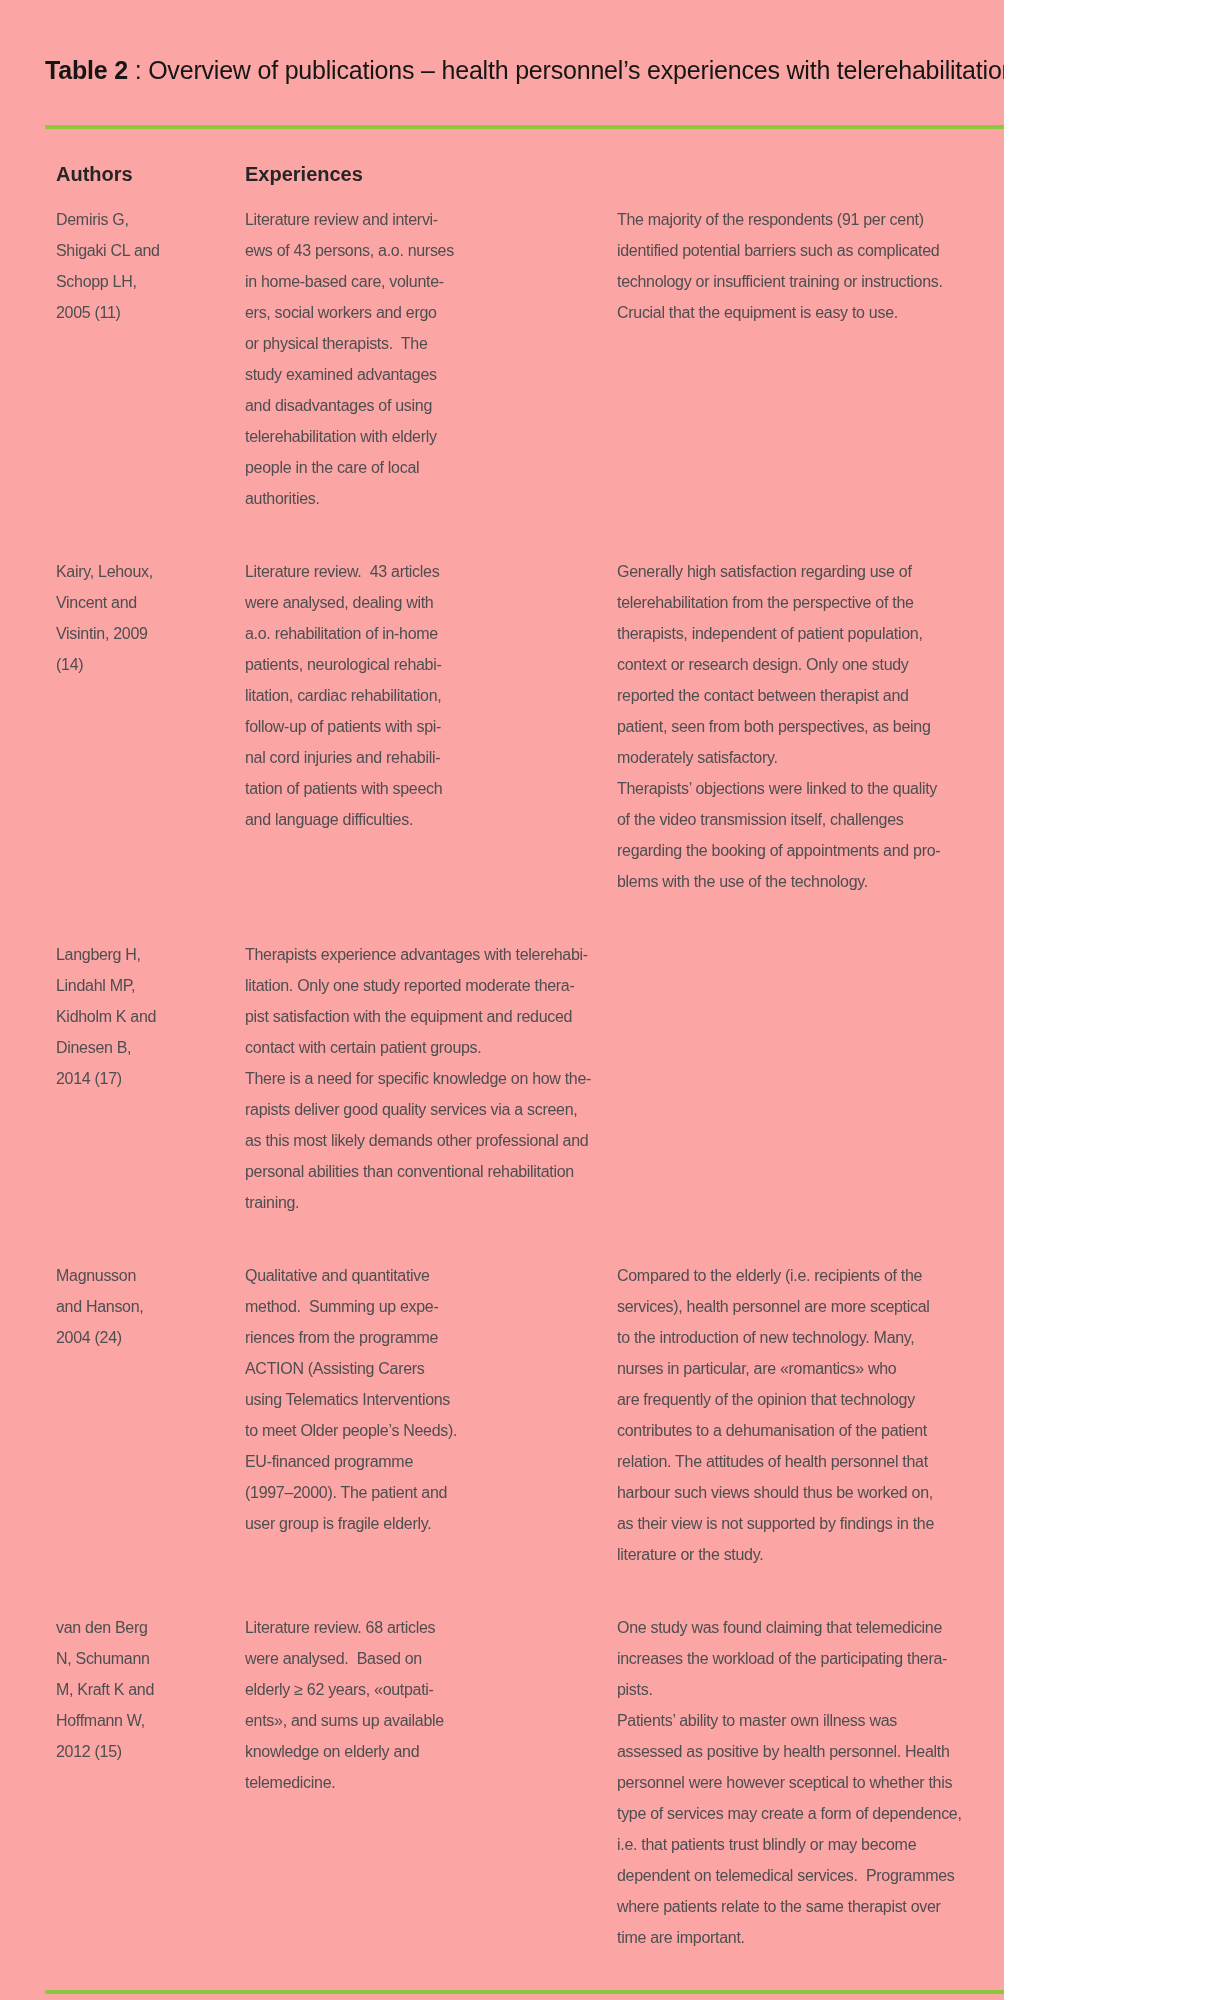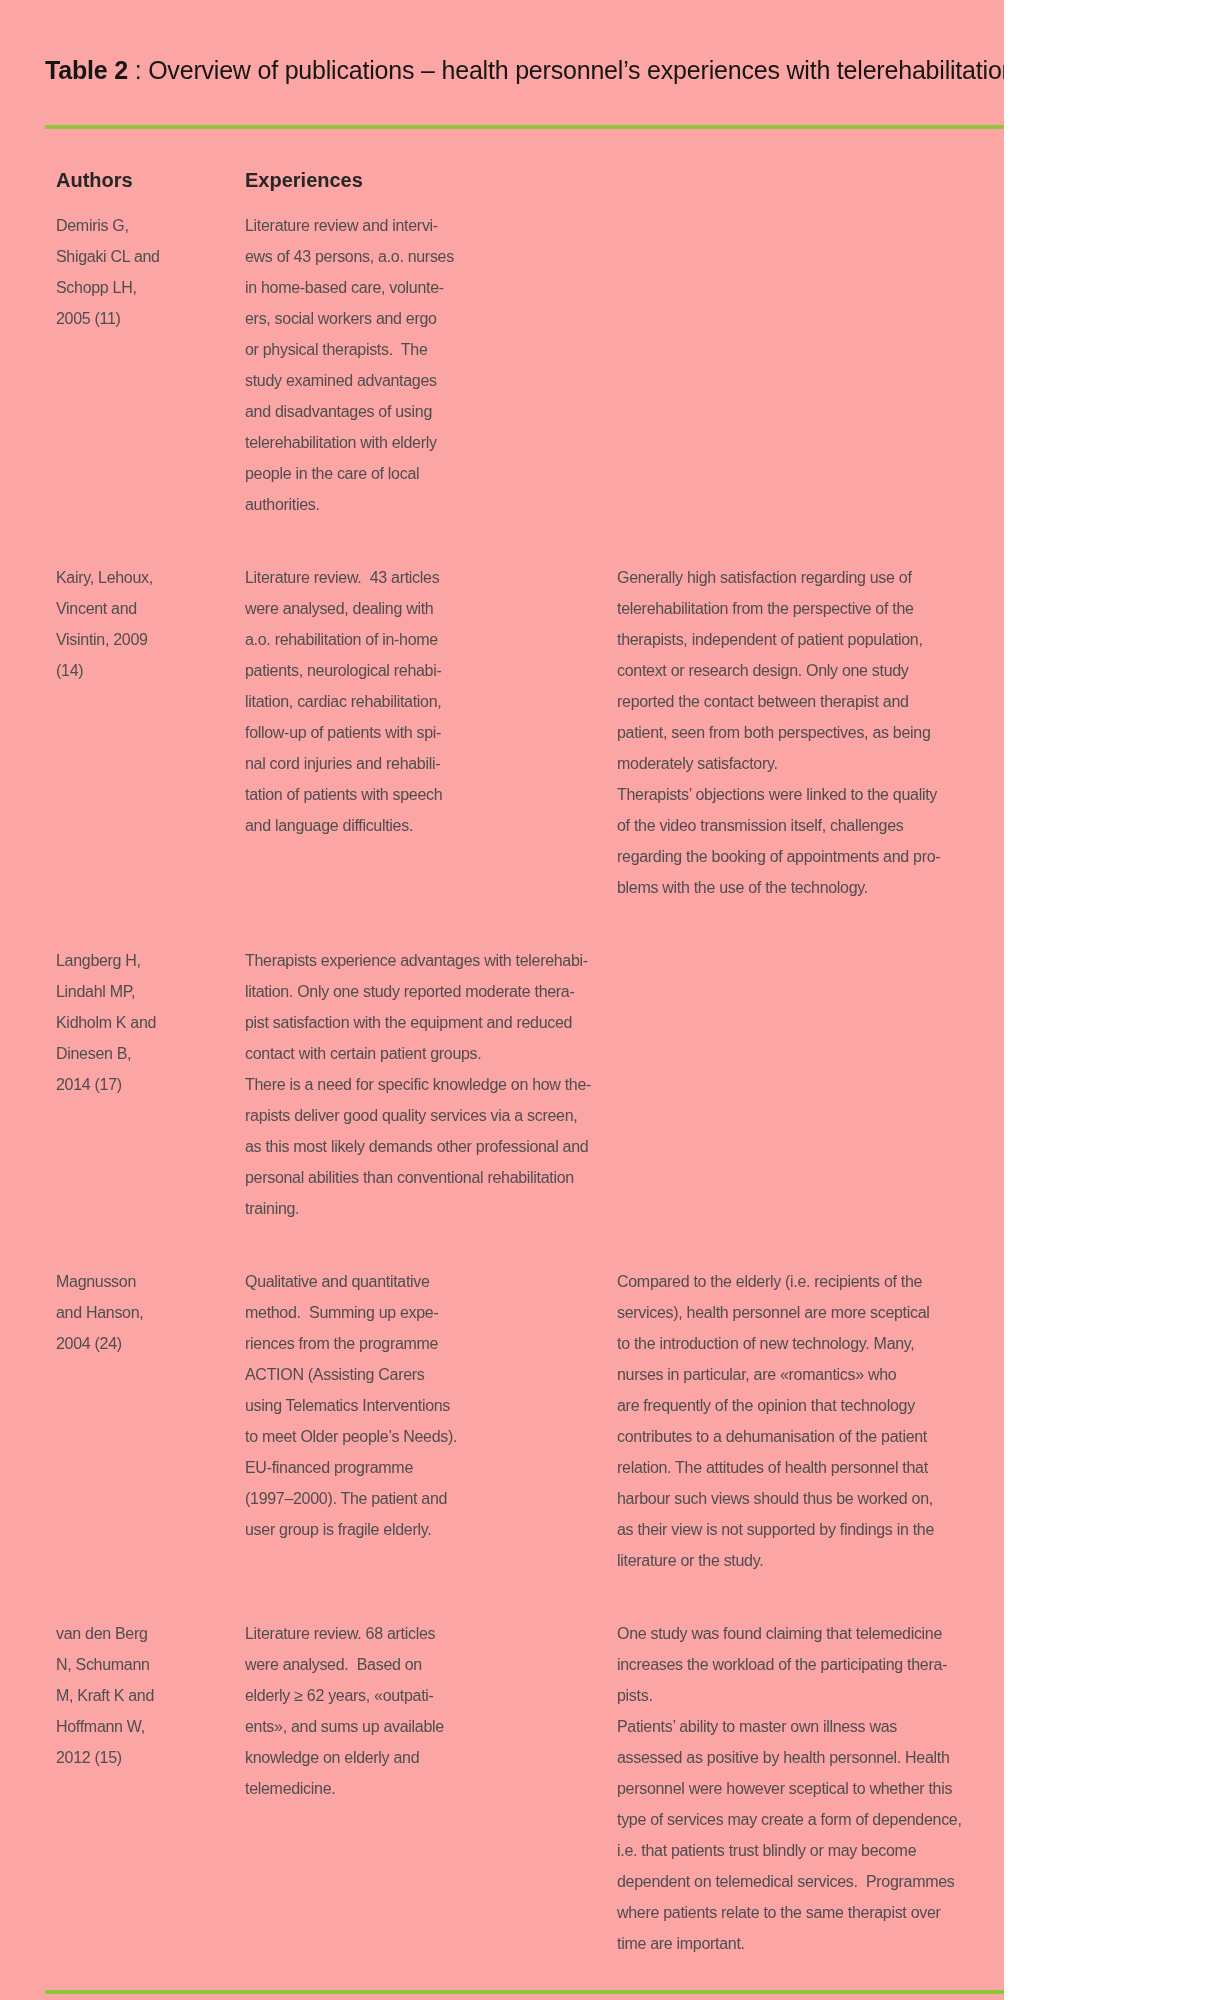--- a/index.html
+++ b/index.html
@@ -26,21 +26,21 @@
     position: absolute;
     left: 45px;
     width: 1143px;
     height: 4px;
   }
   .rule.top { top: 125px; }
   .rule.bottom { top: 1990px; }
   .tablewrap {
     position: absolute;
     left: 45px;
-    top: 166px;
+    top: 160px;
     width: 1143px;
   }
   .trow {
     display: grid;
     grid-template-columns: 189px 372px 1fr;
     padding-left: 11px;
     box-sizing: border-box;
   }
   .thead {
     margin-bottom: 16px;
@@ -88,20 +88,24 @@
       <div class="cell">Literature review and intervi-
 ews of 43 persons, a.o. nurses
 in home-based care, volunte-
 ers, social workers and ergo
 or physical therapists.  The
 study examined advantages
 and disadvantages of using
 telerehabilitation with elderly
 people in the care of local
 authorities.</div>
+      <div class="cell">The majority of the respondents (91 per cent)
+identified potential barriers such as complicated
+technology or insufficient training or instructions.
+Crucial that the equipment is easy to use.</div>
     </div>
 
     <div class="trow tr">
       <div class="cell">Kairy, Lehoux,
 Vincent and
 Visintin, 2009
 (14)</div>
       <div class="cell">Literature review.  43 articles
 were analysed, dealing with
 a.o. rehabilitation of in-home

